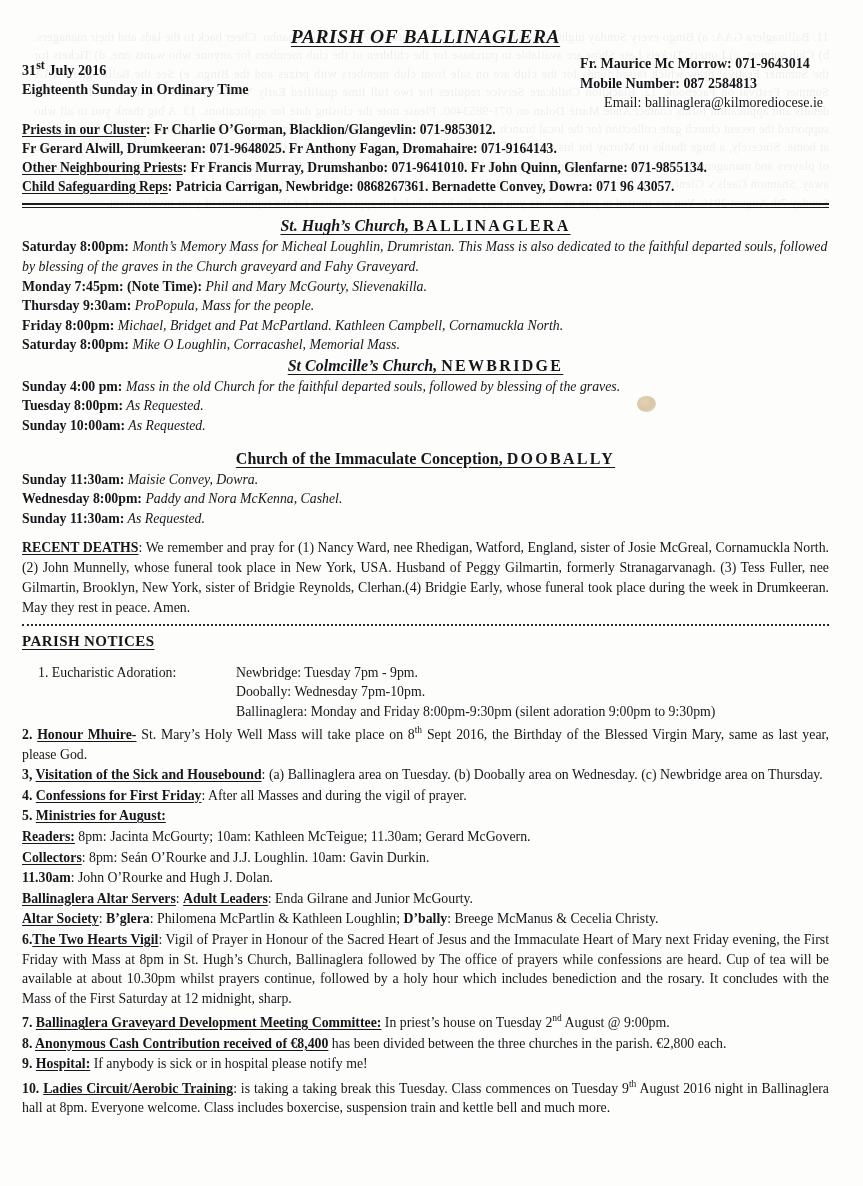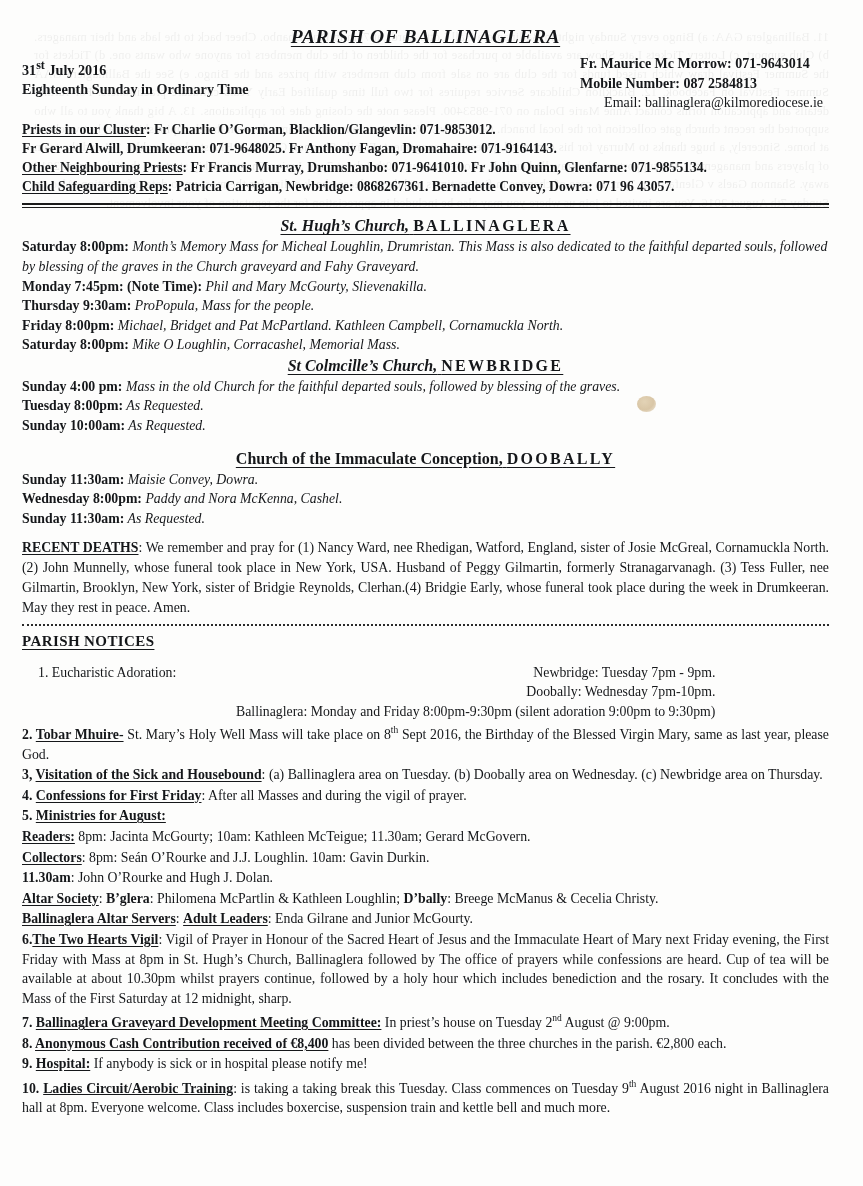--- a/index.html
+++ b/index.html
@@ -153,21 +153,21 @@
     text-decoration: underline;
     text-underline-offset: 2px;
   }
   .notice .b { font-weight: bold; }
   .adoration-wrap {
     display: flex;
     font-size: 13.8px;
     line-height: 19.6px;
   }
   .adoration-label { width: 214px; flex: none; padding-left: 16px; box-sizing: border-box; }
-  .adoration-list div { white-space: nowrap; text-align: right; }
+  .adoration-list div { white-space: nowrap; }
   sup { font-size: 9.5px; vertical-align: super; }
 </style>
 </head>
 <body>
 
 <div class="page">
 
   <div class="bleed">11. Ballinaglera GAA: a) Bingo every Sunday night in Ballinaglera Hall Lotto Cards at 7pm in Drumshanbo. Cheer back to the lads and their managers. b) Club support. c) Lottery Tickets Late Show are available to purchase for the children of the club members for anyone who wants one. d) Tickets for the Summer Festival draw which raised funds for the club are on sale from club members with prizes and the Bingo. e) See the Ballinaglera GAA Summer Festival on Facebook. 12. Blacklion Childcare Service requires for two full time qualified Early Years childcare practitioners. For further details and application forms contact Anne Marie Dolan on 071-9853400. Please note the closing date for applications. 13. A big thank you to all who supported the recent church gate collection for the local branch. Good news. Well done to our senior team who won the championship final last weekend at home. Sincerely, a huge thanks to Murray for his continued generous management. Family Shannon Gaels 1-9 Bluestacks/Loughlin 1-4 and the team of players and management, the supporters who travelled and all who helped out. 20th July at 7pm. Junior Championship starts on the 6th August 2016 away. Shannon Gaels v Glenfarne at 7pm. In case of changes in fixture times and dates please check online for the most up to date information. Also on Sunday 7th August 2016. You are invited to join us where you may also be included in appreciation for the reputation of your involvement.</div>
   <div class="smudge"></div>
 
@@ -227,32 +227,32 @@
 
     <div class="adoration-wrap">
       <div class="adoration-label"><span class="num">1</span>. <span class="u">Eucharistic Adoration</span><span>:</span></div>
       <div class="adoration-list">
         <div>Newbridge: Tuesday 7pm - 9pm.</div>
         <div>Doobally:  Wednesday 7pm-10pm.</div>
         <div>Ballinaglera: Monday and Friday 8:00pm-9:30pm (silent adoration 9:00pm to 9:30pm)</div>
       </div>
     </div>
 
-    <div class="notice"><span class="num">2. </span><span class="u">Tobar Mhuire-</span><span> St. Mary’s Holy Well Mass will take place on 8</span><sup>th</sup><span> Sept 2016, the Birthday of the Blessed Virgin Mary, same as last year, please God.</span></div>
+    <div class="notice"><span class="num">2. </span><span class="u">Honour Mhuire-</span><span> St. Mary’s Holy Well Mass will take place on 8</span><sup>th</sup><span> Sept 2016, the Birthday of the Blessed Virgin Mary, same as last year, please God.</span></div>
 
     <div class="notice"><span class="num">3, </span><span class="u">Visitation of the Sick and Housebound</span><span>: (a) Ballinaglera area on Tuesday.  (b) Doobally area on Wednesday. (c) Newbridge area on Thursday.</span></div>
 
     <div class="notice"><span class="num">4. </span><span class="u">Confessions for First Friday</span><span>: After all Masses and during the vigil of prayer.</span></div>
 
     <div class="notice"><span class="num">5. </span><span class="u">Ministries for August:</span></div>
     <div class="notice"><span class="u">Readers:</span><span> 8pm:  Jacinta McGourty; 10am: Kathleen McTeigue; 11.30am; Gerard McGovern.</span></div>
     <div class="notice"><span class="u">Collectors</span><span>: 8pm: Seán O’Rourke and J.J. Loughlin.  10am: Gavin Durkin.</span></div>
     <div class="notice"><span class="b">11.30am</span><span>: John O’Rourke and Hugh J. Dolan.</span></div>
+    <div class="notice"><span class="u">Ballinaglera Altar Servers</span><span>: </span><span class="u">Adult Leaders</span><span>: Enda Gilrane and Junior McGourty.</span></div>
     <div class="notice"><span class="u">Altar Society</span><span>: </span><span class="b">B’glera</span><span>: Philomena McPartlin &amp; Kathleen Loughlin; </span><span class="b">D’bally</span><span>: Breege McManus &amp; Cecelia Christy.</span></div>
-    <div class="notice"><span class="u">Ballinaglera Altar Servers</span><span>: </span><span class="u">Adult Leaders</span><span>: Enda Gilrane and Junior McGourty.</span></div>
 
     <div class="notice"><span class="num">6.</span><span class="u">The Two Hearts Vigil</span><span>: Vigil of Prayer in Honour of the Sacred Heart of Jesus and the Immaculate Heart of Mary next Friday evening, the First Friday with Mass at 8pm in St. Hugh’s Church, Ballinaglera followed by The office of prayers while confessions are heard.  Cup of tea will be available at about 10.30pm whilst prayers continue, followed by a holy hour which includes benediction and the rosary. It concludes with the Mass of the First Saturday at 12 midnight, sharp.</span></div>
 
     <div class="notice"><span class="num">7. </span><span class="u">Ballinaglera Graveyard Development Meeting Committee:</span><span> In priest’s house on Tuesday 2</span><sup>nd</sup><span> August @ 9:00pm.</span></div>
 
     <div class="notice"><span class="num">8. </span><span class="u">Anonymous Cash Contribution received of €8,400</span><span> has been divided between the three churches in the parish.  €2,800 each.</span></div>
 
     <div class="notice"><span class="num">9. </span><span class="u">Hospital:</span><span> If anybody is sick or in hospital please notify me!</span></div>
 
     <div class="notice"><span class="num">10. </span><span class="u">Ladies Circuit/Aerobic Training</span><span>: is taking a taking break this Tuesday. Class commences on Tuesday 9</span><sup>th</sup><span> August 2016 night in Ballinaglera hall at 8pm.  Everyone welcome.   Class includes boxercise, suspension train and kettle bell and much more.</span></div>

